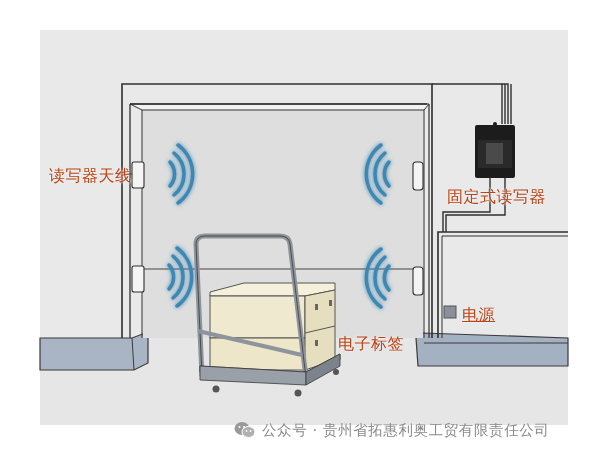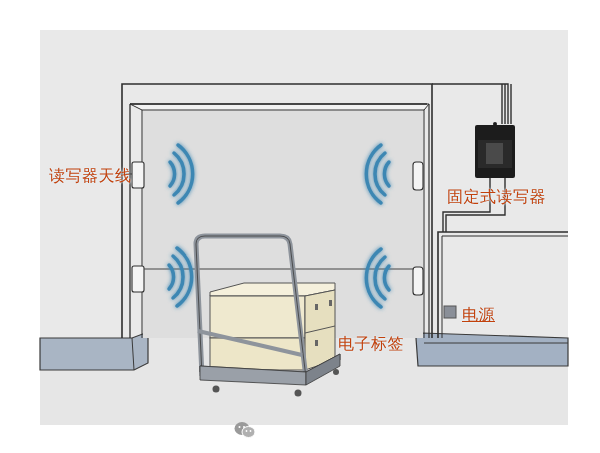--- a/index.html
+++ b/index.html
@@ -160,13 +160,14 @@
   <span class="wm-icon">
     <svg width="22" height="18" viewBox="0 0 22 18">
       <ellipse cx="8" cy="7.5" rx="7.5" ry="6.5" fill="#9a9a9a"></ellipse>
       <ellipse cx="14.5" cy="11" rx="6.5" ry="5.5" fill="#b0b0b0" stroke="#fff" stroke-width="1"></ellipse>
       <circle cx="5.5" cy="6" r="1" fill="#fff"></circle>
       <circle cx="10" cy="6" r="1" fill="#fff"></circle>
       <circle cx="12.5" cy="10" r="0.9" fill="#fff"></circle>
       <circle cx="16.5" cy="10" r="0.9" fill="#fff"></circle>
     </svg>
   </span>
+  <span>公众号 · 贵州省拓惠利奥工贸有限责任公司</span>
 </div>
 
 </body></html>

